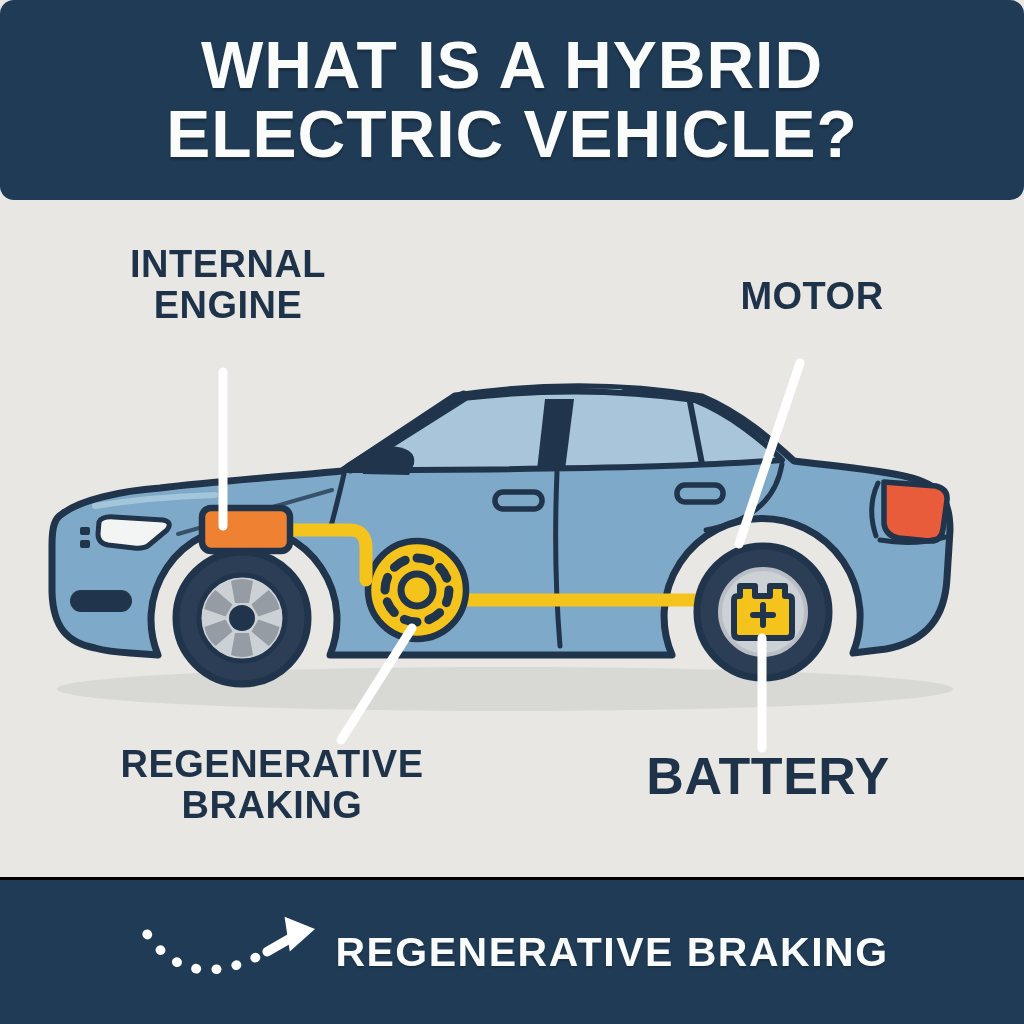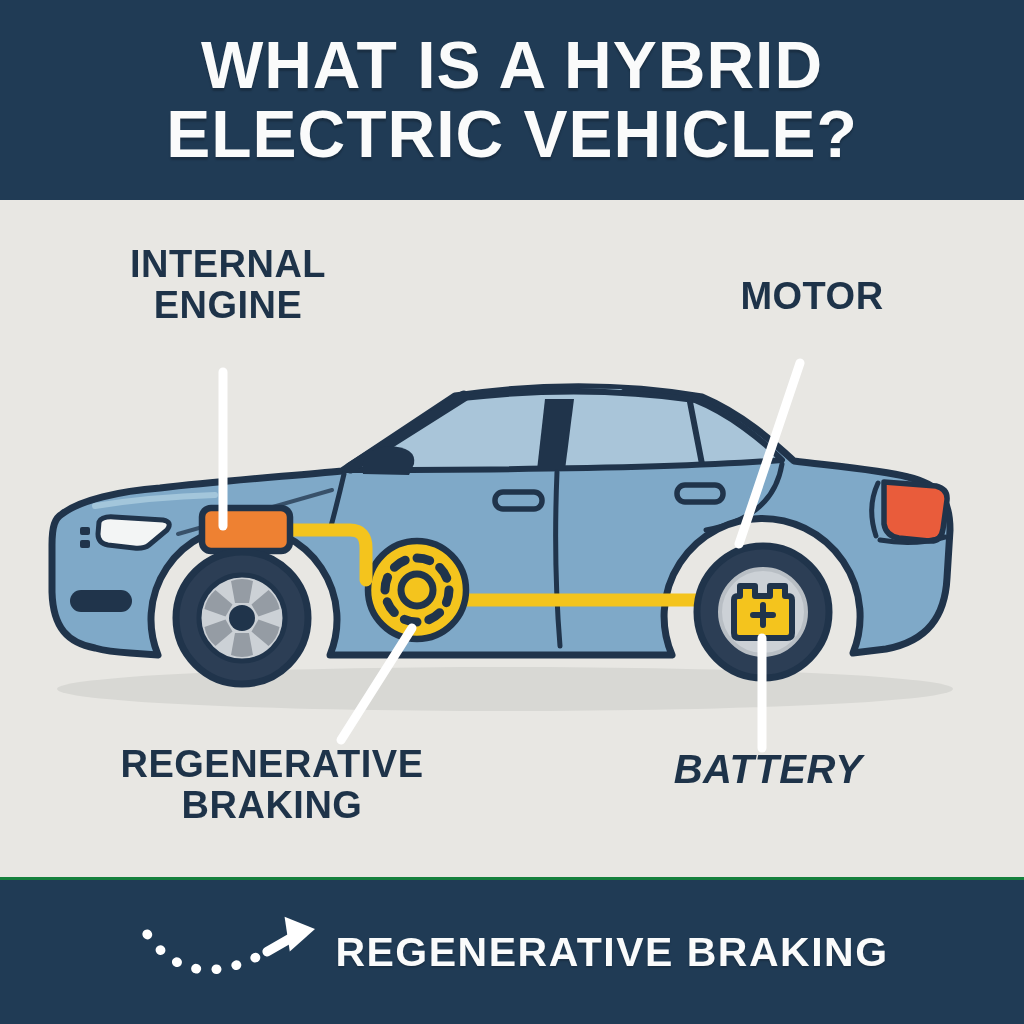--- a/index.html
+++ b/index.html
@@ -19,38 +19,38 @@
     --shadow-gray:#d8d8d4;
     --leader-line-white:#ffffff;
     --title-white:#fafbfb;
   }
   *{margin:0;padding:0;box-sizing:border-box;}
   html,body{width:1024px;height:1024px;overflow:hidden;}
   body{font-family:"Liberation Sans", sans-serif;background:var(--background-gray);}
   .poster{position:relative;width:1024px;height:1024px;display:flex;flex-direction:column;}
 
   
-  .header{height:200px;background:var(--banner-navy);display:flex;align-items:center;justify-content:center;flex:none;}
+  .header{height:200px;background:var(--banner-navy);display:flex;align-items:center;justify-content:center;flex:none;border-radius:14px;}
   .title{color:var(--title-white);font-weight:bold;font-size:66px;line-height:1.04;text-align:center;
          letter-spacing:1px;text-shadow:0 3px 2px rgba(0,0,0,0.22);}
   .title span{display:block;}
 
   
   .diagram{position:relative;height:677px;background:var(--background-gray);flex:none;padding-left:28px;}
   .car-svg{position:absolute;left:0;top:0;width:1024px;height:677px;}
   .label{position:absolute;color:var(--label-navy);font-weight:bold;text-align:center;
          font-size:38px;line-height:1.08;letter-spacing:0.5px;}
   .label span{display:block;}
   .label-ice{left:63px;top:44px;width:330px;}
   .label-motor{left:652px;top:76px;width:320px;}
   .label-regen{left:52px;top:544px;width:440px;}
-  .label-battery{left:608px;top:548px;width:320px;font-size:40px;font-style:italic;}
+  .label-battery{left:608px;top:548px;width:320px;font-size:52px;}
 
   
-  .footer{height:147px;background:var(--banner-navy);border-top:3px solid #15803d;
+  .footer{height:147px;background:var(--banner-navy);border-top:3px solid #000000;
           display:flex;align-items:center;justify-content:center;flex:none;}
   .legend-text{color:var(--title-white);font-weight:bold;font-size:41px;letter-spacing:1.5px;
                text-shadow:0 2px 2px rgba(0,0,0,0.2);}
   .arrow-svg{width:200px;height:84px;margin-top:-6px;}
 </style>
 </head>
 <body>
 
 <div class="poster">
 

